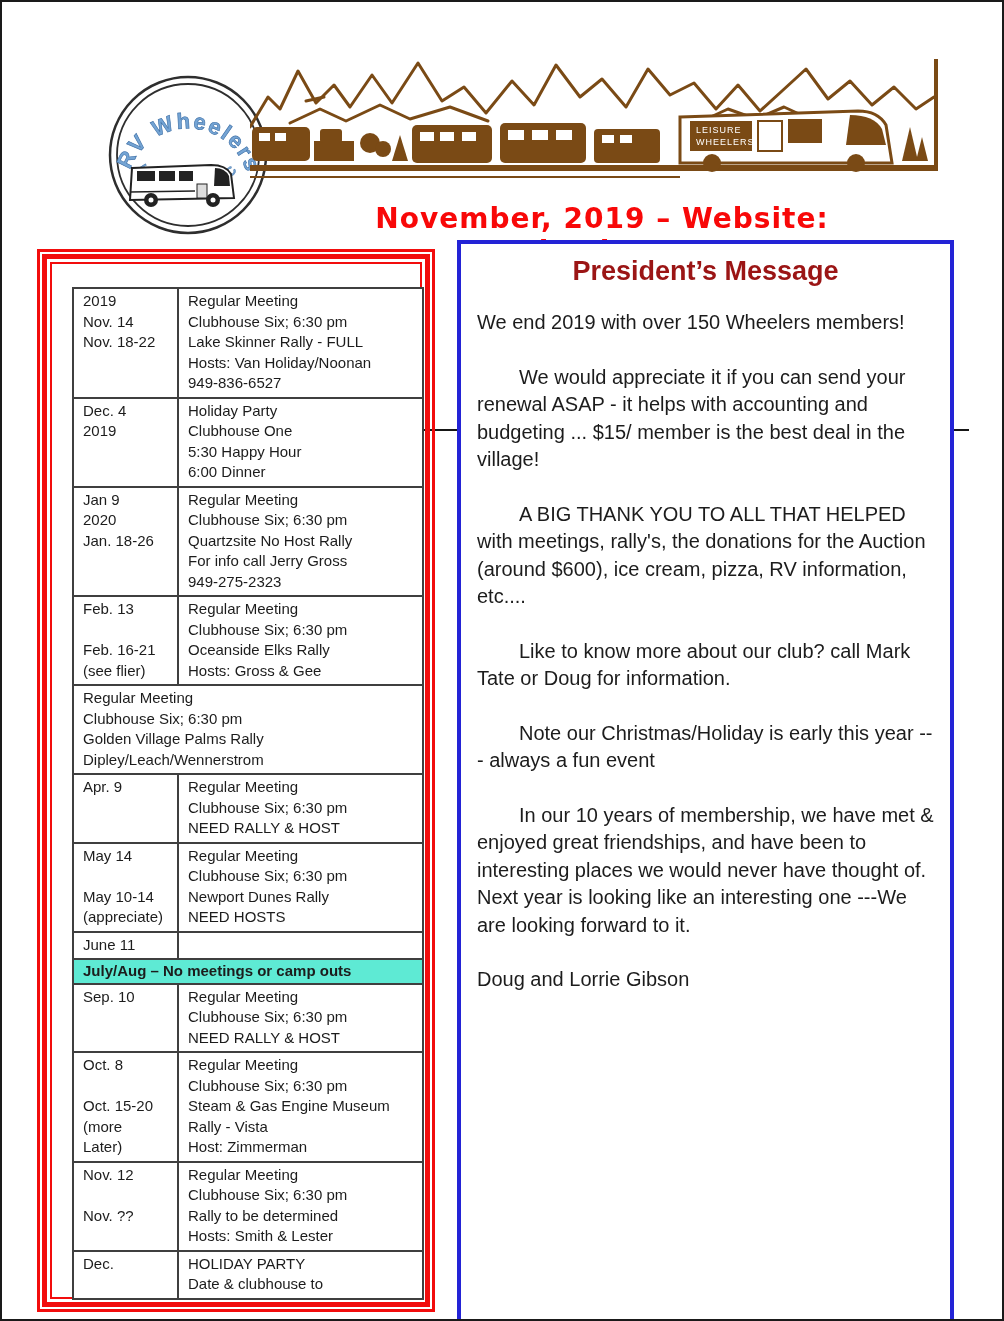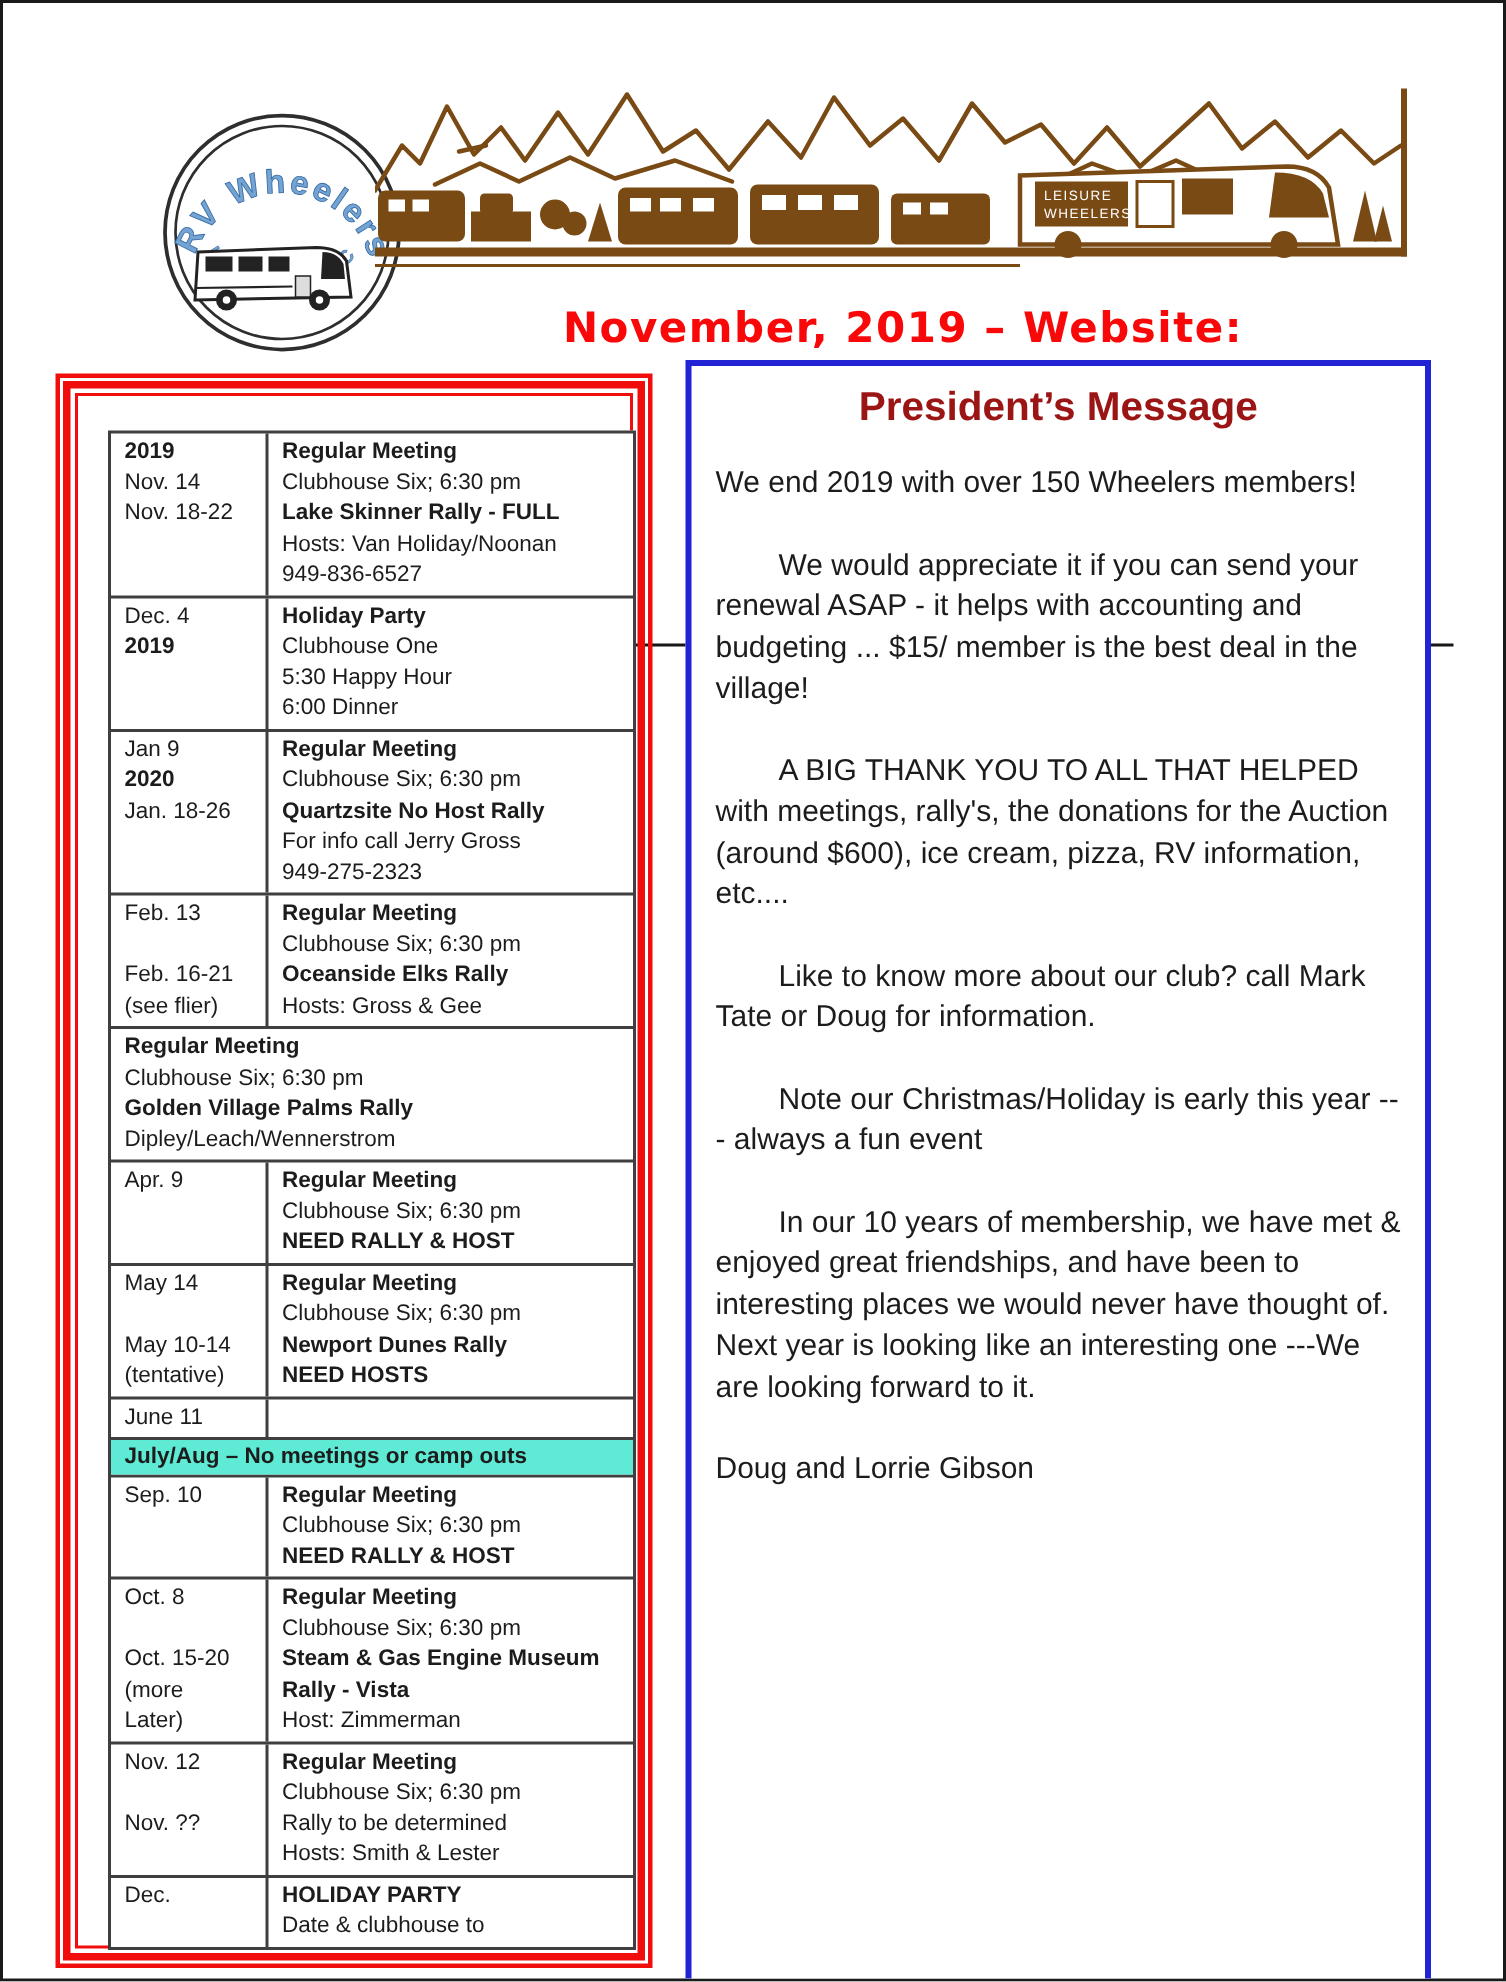--- a/index.html
+++ b/index.html
@@ -33,21 +33,21 @@
     position:absolute; left:70px; top:285px; width:352px; z-index:3;
     border:2px solid #3f3f3f; background:#ffffff; box-sizing:border-box;
     font-size:15px;
   }
   .trow { display:flex; border-top:2px solid #3f3f3f; }
   .trow:first-child { border-top:none; }
   .cell { padding:2px 6px 3px 9px; box-sizing:border-box; }
   .datecell { width:105px; border-right:2px solid #3f3f3f; flex:none; }
   .desccell { flex:1; }
   .line { line-height:20.5px; white-space:nowrap; }
-  .line.b { font-weight:bold; }
+  .line.b { font-weight:normal; }
   .fullcell { width:100%; background:#5eead4; font-weight:bold; line-height:20.5px; padding:1px 6px 1px 9px; }
 
   
   .blue-panel {
     position:absolute; left:455px; top:238px; width:497px; height:1084px;
     border:4px solid #2323d6; box-sizing:border-box; background:#ffffff; z-index:2;
     padding:6px 16px 0 16px;
   }
   .msg-title {
     text-align:center; font-weight:bold; font-size:27px; color:#9b1515;
@@ -223,21 +223,21 @@
           <div class="line b">Regular Meeting</div>
           <div class="line">Clubhouse Six; 6:30 pm</div>
           <div class="line b">NEED RALLY &amp; HOST</div>
         </div>
       </div>
       <div class="trow">
         <div class="cell datecell">
           <div class="line">May 14</div>
           <div class="line">&nbsp;</div>
           <div class="line">May 10-14</div>
-          <div class="line">(tentative)</div>
+          <div class="line">(appreciate)</div>
         </div>
         <div class="cell desccell">
           <div class="line b">Regular Meeting</div>
           <div class="line">Clubhouse Six; 6:30 pm</div>
           <div class="line b">Newport Dunes Rally</div>
           <div class="line b">NEED HOSTS</div>
         </div>
       </div>
       <div class="trow">
         <div class="cell datecell">

